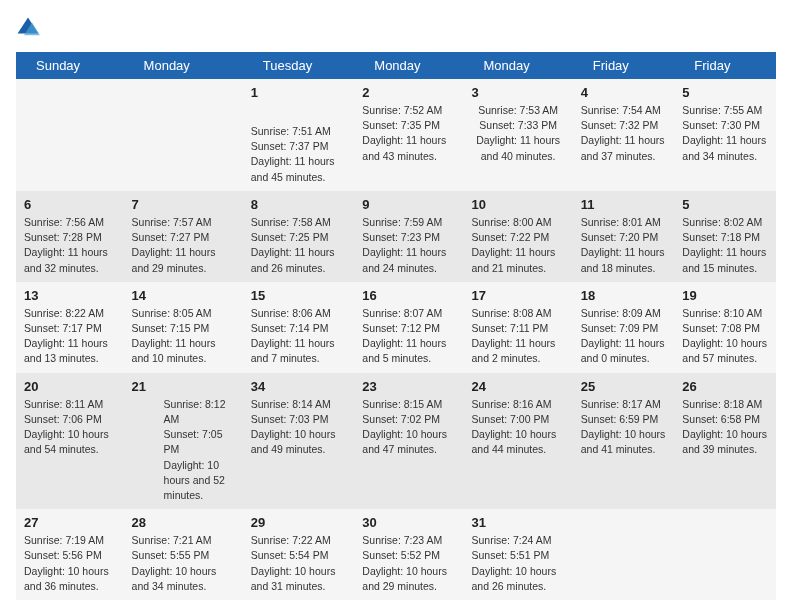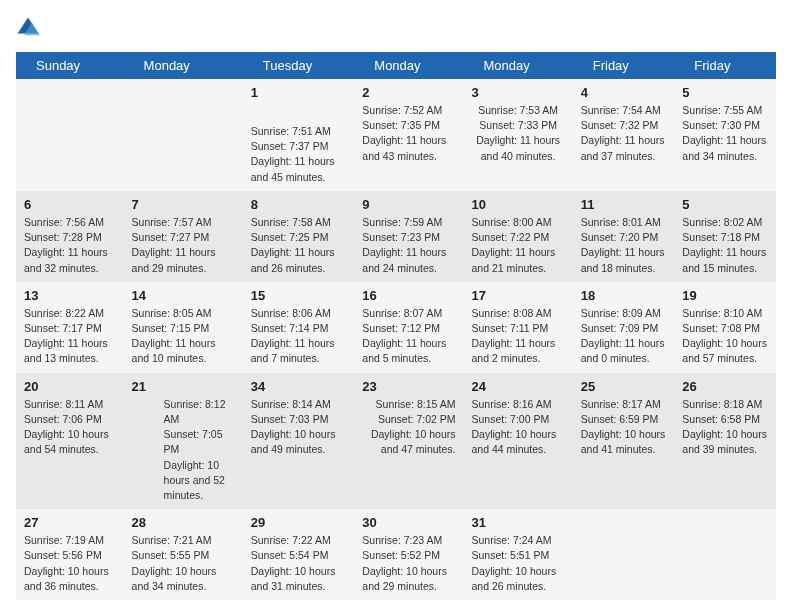--- a/index.html
+++ b/index.html
@@ -258,21 +258,21 @@
 Daylight: 10 hours and 52 minutes.</div>
         </td>
         <td>
           <span class="day-num">34</span>
           <div class="day-info" style="white-space: pre-line;">Sunrise: 8:14 AM
 Sunset: 7:03 PM
 Daylight: 10 hours and 49 minutes.</div>
         </td>
         <td>
           <span class="day-num">23</span>
-          <div class="day-info" style="white-space: pre-line; text-align: right;">Sunrise: 8:15 AM
+          <div class="day-info" style="white-space: pre-line;">Sunrise: 8:15 AM
 Sunset: 7:02 PM
 Daylight: 10 hours and 47 minutes.</div>
         </td>
         <td>
           <span class="day-num">24</span>
           <div class="day-info" style="white-space: pre-line;">Sunrise: 8:16 AM
 Sunset: 7:00 PM
 Daylight: 10 hours and 44 minutes.</div>
         </td>
         <td>

